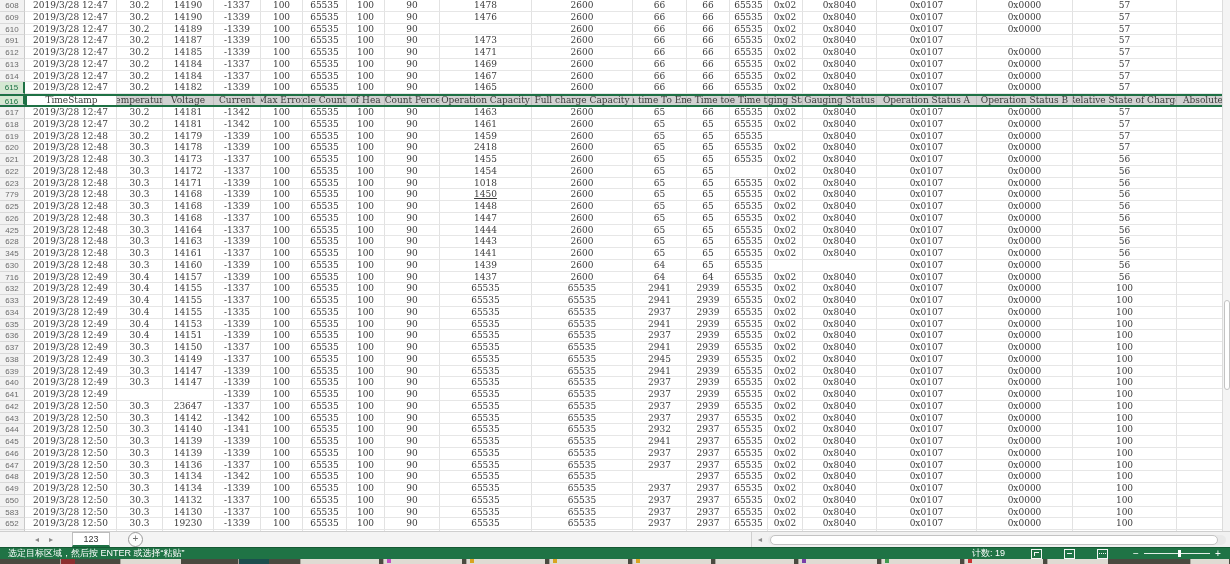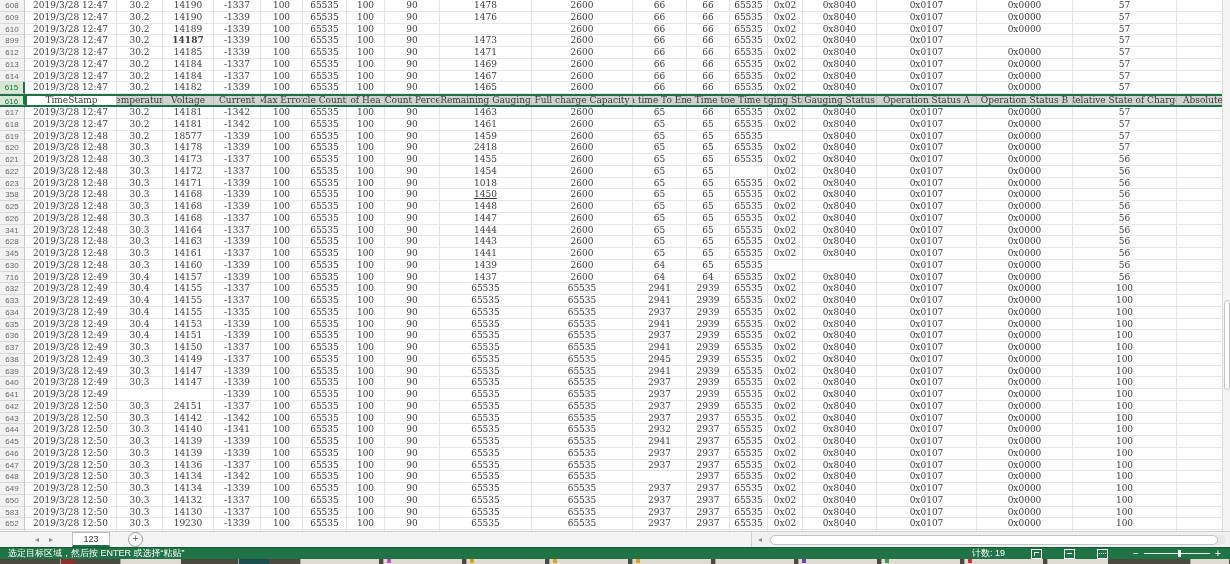--- a/index.html
+++ b/index.html
@@ -129,24 +129,24 @@
         <div class="c" style="width: 43px;">66</div>
         <div class="c" style="width: 38px;">65535</div>
         <div class="c" style="width: 35px;">0x02</div>
         <div class="c" style="width: 74px;">0x8040</div>
         <div class="c" style="width: 100px;">0x0107</div>
         <div class="c" style="width: 96px;">0x0000</div>
         <div class="c" style="width: 104px;">57</div>
         <div class="c" style="width: 53px;"></div>
       </div>
       <div class="row">
-        <div class="rownum">899</div>
+        <div class="rownum">691</div>
         <div class="c" style="width: 92px;">2019/3/28 12:47</div>
         <div class="c" style="width: 46px;">30.2</div>
-        <div class="c" style="width: 51px; font-weight: bold;">14187</div>
+        <div class="c" style="width: 51px;">14187</div>
         <div class="c" style="width: 47px;">-1339</div>
         <div class="c" style="width: 42px;">100</div>
         <div class="c" style="width: 44px;">65535</div>
         <div class="c" style="width: 38px;">100</div>
         <div class="c" style="width: 55px;">90</div>
         <div class="c" style="width: 92px;">1473</div>
         <div class="c" style="width: 101px;">2600</div>
         <div class="c" style="width: 54px;">66</div>
         <div class="c" style="width: 43px;">66</div>
         <div class="c" style="width: 38px;">65535</div>
@@ -248,21 +248,21 @@
       <div class="row hdr">
         <div class="rownum sel">616</div>
         <div class="c first" style="width: 92px;">TimeStamp</div>
         <div class="c" style="width: 46px;">emperatur</div>
         <div class="c" style="width: 51px;">Voltage</div>
         <div class="c" style="width: 47px;">Current</div>
         <div class="c" style="width: 42px;">Max Error</div>
         <div class="c" style="width: 44px;">ycle Counte</div>
         <div class="c" style="width: 38px;">of Hea</div>
         <div class="c" style="width: 55px;">cle Count Percenta</div>
-        <div class="c" style="width: 92px;">Remaining Gauging</div>
+        <div class="c" style="width: 92px;">Operation Capacity</div>
         <div class="c" style="width: 101px;">Full charge Capacity</div>
         <div class="c" style="width: 54px;">n time To Em</div>
         <div class="c" style="width: 43px;">e Time to</div>
         <div class="c" style="width: 38px;">e Time t</div>
         <div class="c" style="width: 35px;">rging Sta</div>
         <div class="c" style="width: 74px;">Gauging Status</div>
         <div class="c" style="width: 100px;">Operation Status A</div>
         <div class="c" style="width: 96px;">Operation Status B</div>
         <div class="c" style="width: 104px;">Relative State of Charge</div>
         <div class="c" style="width: 53px;">Absolute</div>
@@ -308,21 +308,21 @@
         <div class="c" style="width: 74px;">0x8040</div>
         <div class="c" style="width: 100px;">0x0107</div>
         <div class="c" style="width: 96px;">0x0000</div>
         <div class="c" style="width: 104px;">57</div>
         <div class="c" style="width: 53px;"></div>
       </div>
       <div class="row">
         <div class="rownum">619</div>
         <div class="c" style="width: 92px;">2019/3/28 12:48</div>
         <div class="c" style="width: 46px;">30.2</div>
-        <div class="c" style="width: 51px;">18577</div>
+        <div class="c" style="width: 51px;">14179</div>
         <div class="c" style="width: 47px;">-1339</div>
         <div class="c" style="width: 42px;">100</div>
         <div class="c" style="width: 44px;">65535</div>
         <div class="c" style="width: 38px;">100</div>
         <div class="c" style="width: 55px;">90</div>
         <div class="c" style="width: 92px;">1459</div>
         <div class="c" style="width: 101px;">2600</div>
         <div class="c" style="width: 54px;">65</div>
         <div class="c" style="width: 43px;">65</div>
         <div class="c" style="width: 38px;">65535</div>
@@ -415,21 +415,21 @@
         <div class="c" style="width: 43px;">65</div>
         <div class="c" style="width: 38px;">65535</div>
         <div class="c" style="width: 35px;">0x02</div>
         <div class="c" style="width: 74px;">0x8040</div>
         <div class="c" style="width: 100px;">0x0107</div>
         <div class="c" style="width: 96px;">0x0000</div>
         <div class="c" style="width: 104px;">56</div>
         <div class="c" style="width: 53px;"></div>
       </div>
       <div class="row">
-        <div class="rownum">358</div>
+        <div class="rownum">779</div>
         <div class="c" style="width: 92px;">2019/3/28 12:48</div>
         <div class="c" style="width: 46px;">30.3</div>
         <div class="c" style="width: 51px;">14168</div>
         <div class="c" style="width: 47px;">-1339</div>
         <div class="c" style="width: 42px;">100</div>
         <div class="c" style="width: 44px;">65535</div>
         <div class="c" style="width: 38px;">100</div>
         <div class="c" style="width: 55px;">90</div>
         <div class="c" style="width: 92px; text-decoration: underline;">1450</div>
         <div class="c" style="width: 101px;">2600</div>
@@ -481,21 +481,21 @@
         <div class="c" style="width: 43px;">65</div>
         <div class="c" style="width: 38px;">65535</div>
         <div class="c" style="width: 35px;">0x02</div>
         <div class="c" style="width: 74px;">0x8040</div>
         <div class="c" style="width: 100px;">0x0107</div>
         <div class="c" style="width: 96px;">0x0000</div>
         <div class="c" style="width: 104px;">56</div>
         <div class="c" style="width: 53px;"></div>
       </div>
       <div class="row">
-        <div class="rownum">341</div>
+        <div class="rownum">425</div>
         <div class="c" style="width: 92px;">2019/3/28 12:48</div>
         <div class="c" style="width: 46px;">30.3</div>
         <div class="c" style="width: 51px;">14164</div>
         <div class="c" style="width: 47px;">-1337</div>
         <div class="c" style="width: 42px;">100</div>
         <div class="c" style="width: 44px;">65535</div>
         <div class="c" style="width: 38px;">100</div>
         <div class="c" style="width: 55px;">90</div>
         <div class="c" style="width: 92px;">1444</div>
         <div class="c" style="width: 101px;">2600</div>
@@ -814,21 +814,21 @@
         <div class="c" style="width: 74px;">0x8040</div>
         <div class="c" style="width: 100px;">0x0107</div>
         <div class="c" style="width: 96px;">0x0000</div>
         <div class="c" style="width: 104px;">100</div>
         <div class="c" style="width: 53px;"></div>
       </div>
       <div class="row">
         <div class="rownum">642</div>
         <div class="c" style="width: 92px;">2019/3/28 12:50</div>
         <div class="c" style="width: 46px;">30.3</div>
-        <div class="c" style="width: 51px;">24151</div>
+        <div class="c" style="width: 51px;">23647</div>
         <div class="c" style="width: 47px;">-1337</div>
         <div class="c" style="width: 42px;">100</div>
         <div class="c" style="width: 44px;">65535</div>
         <div class="c" style="width: 38px;">100</div>
         <div class="c" style="width: 55px;">90</div>
         <div class="c" style="width: 92px;">65535</div>
         <div class="c" style="width: 101px;">65535</div>
         <div class="c" style="width: 54px;">2937</div>
         <div class="c" style="width: 43px;">2939</div>
         <div class="c" style="width: 38px;">65535</div>

